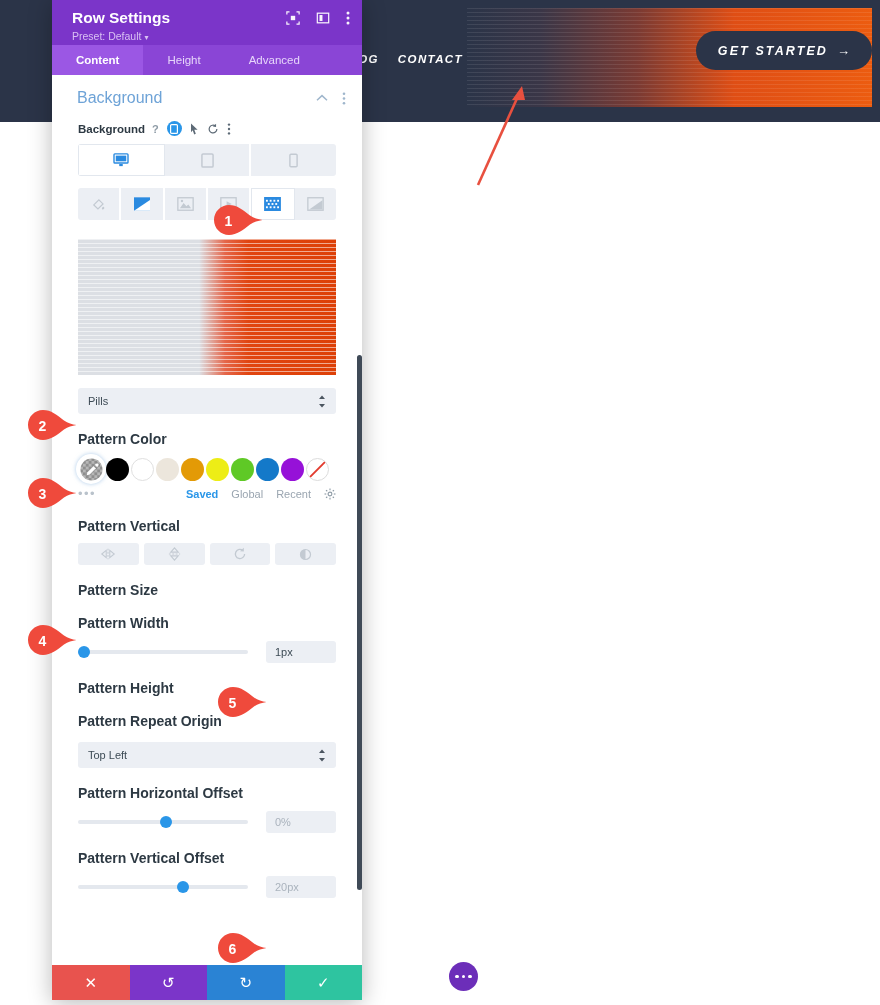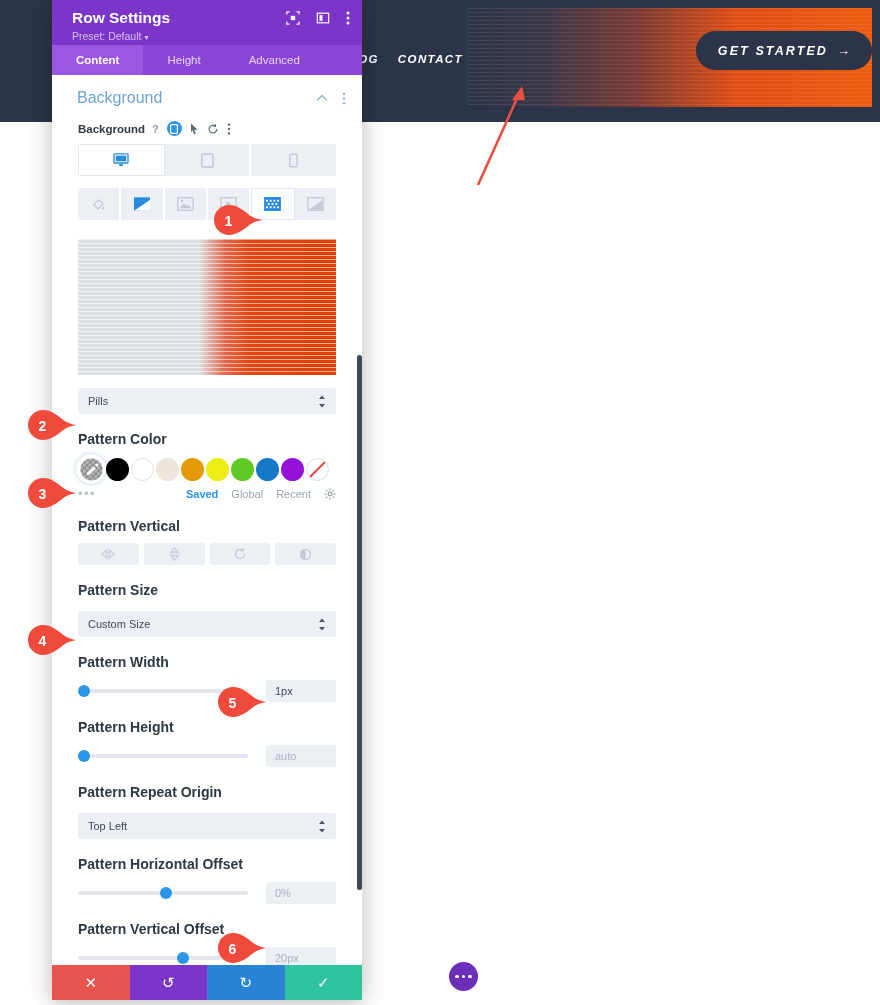--- a/index.html
+++ b/index.html
@@ -451,45 +451,30 @@
       </div>
       <div class="tbtn">
         <svg width="13" height="13" viewBox="0 0 14 14">
           <circle cx="7" cy="7" r="5.4" fill="none" stroke="#c3cad2" stroke-width="1.3"></circle>
           <path d="M7 1.6a5.4 5.4 0 0 0 0 10.8z" fill="#c3cad2"></path>
         </svg>
       </div>
     </div>
 
     <div class="blk-label">Pattern Size</div>
-    <div class="select">
-      <span>Custom Size</span>
-      <span class="spinner">
-        <svg width="8" height="13" viewBox="0 0 8 13">
-            <polygon points="4,0.5 7,4 1,4" fill="#4b5560"></polygon>
-            <polygon points="4,12.5 7,9 1,9" fill="#4b5560"></polygon>
-          </svg>
-      </span>
-    </div>
 
     <div class="blk-label">Pattern Width</div>
     <div class="slider-row">
       <span class="track">
           <i class="knob" style="left:0px;"></i>
         </span>
       <span class="numbox">1px</span>
     </div>
 
     <div class="blk-label">Pattern Height</div>
-    <div class="slider-row">
-      <span class="track">
-          <i class="knob" style="left:0px;"></i>
-        </span>
-      <span class="numbox ph">auto</span>
-    </div>
 
     <div class="blk-label">Pattern Repeat Origin</div>
     <div class="select">
       <span>Top Left</span>
       <span class="spinner">
         <svg width="8" height="13" viewBox="0 0 8 13">
             <polygon points="4,0.5 7,4 1,4" fill="#4b5560"></polygon>
             <polygon points="4,12.5 7,9 1,9" fill="#4b5560"></polygon>
           </svg>
       </span>

